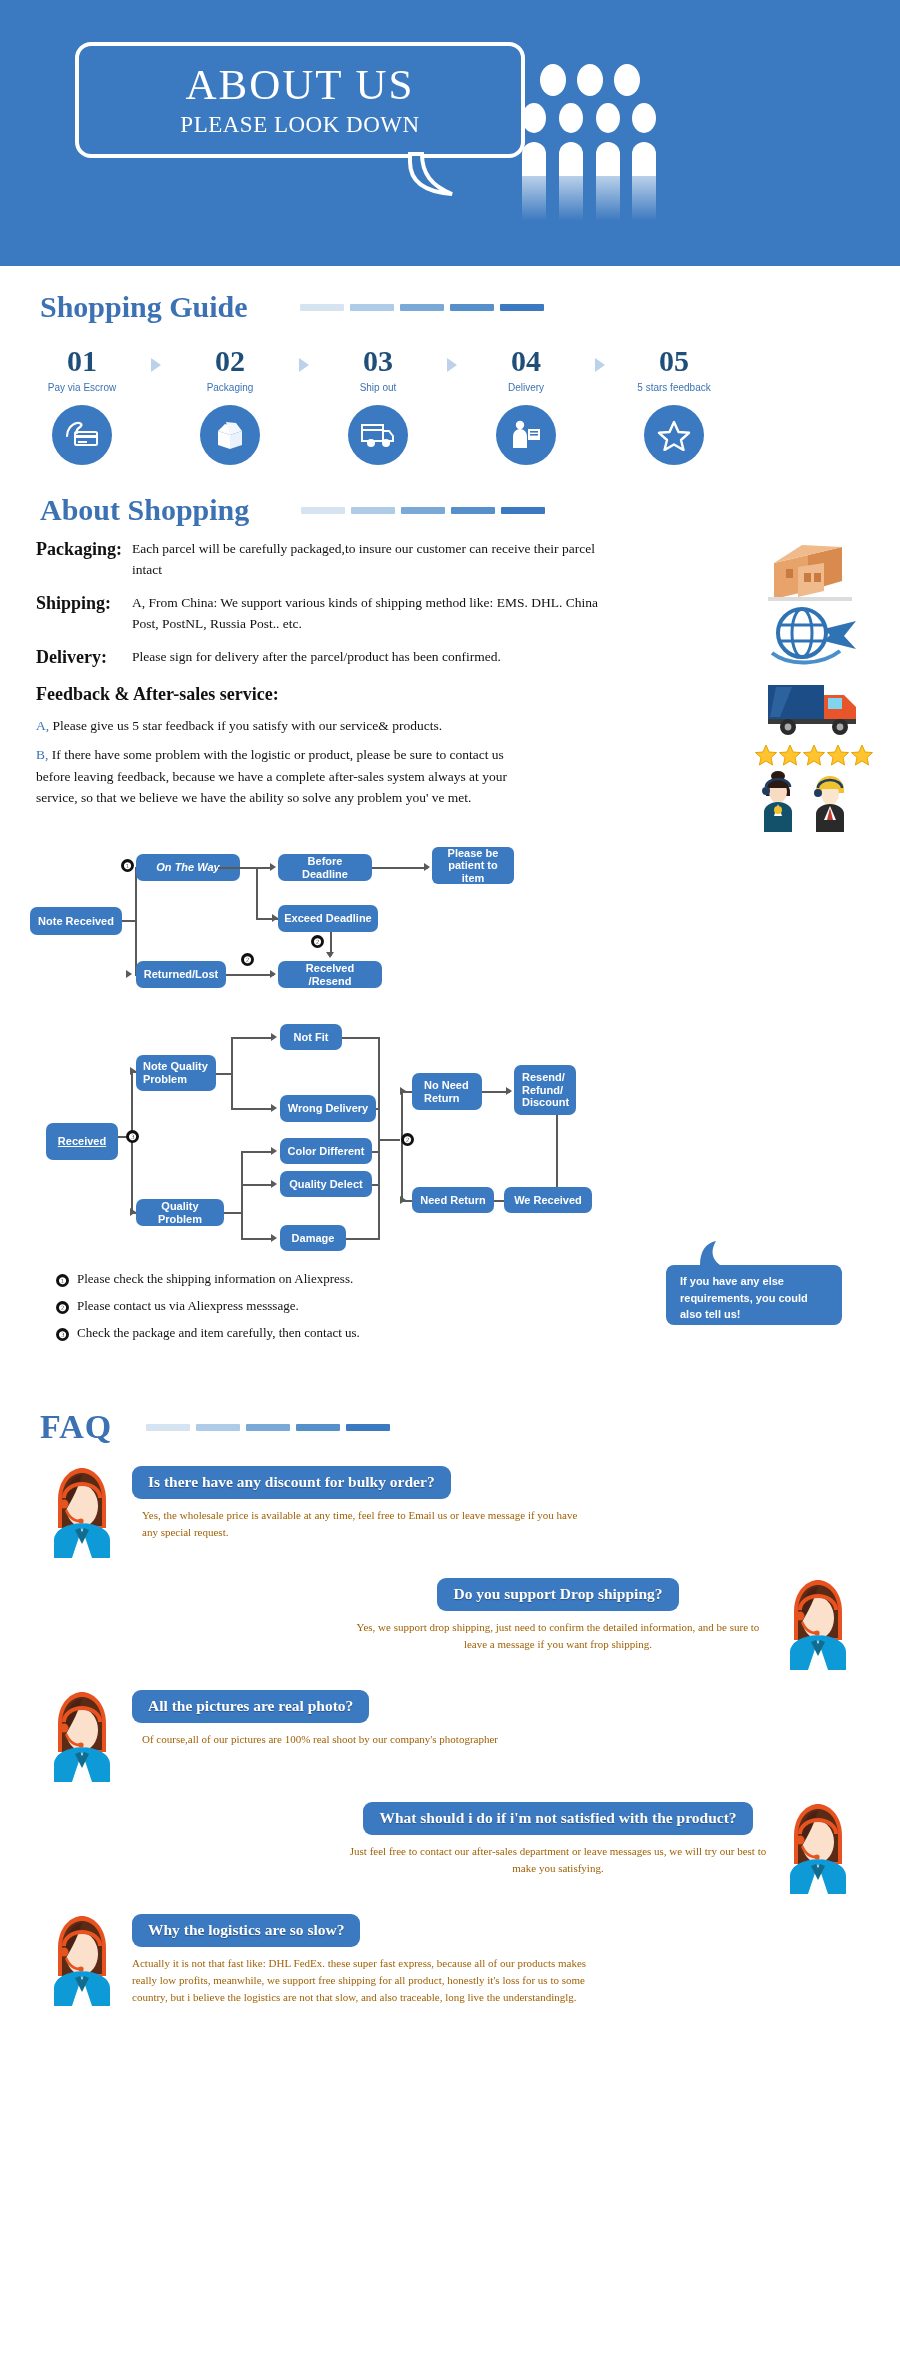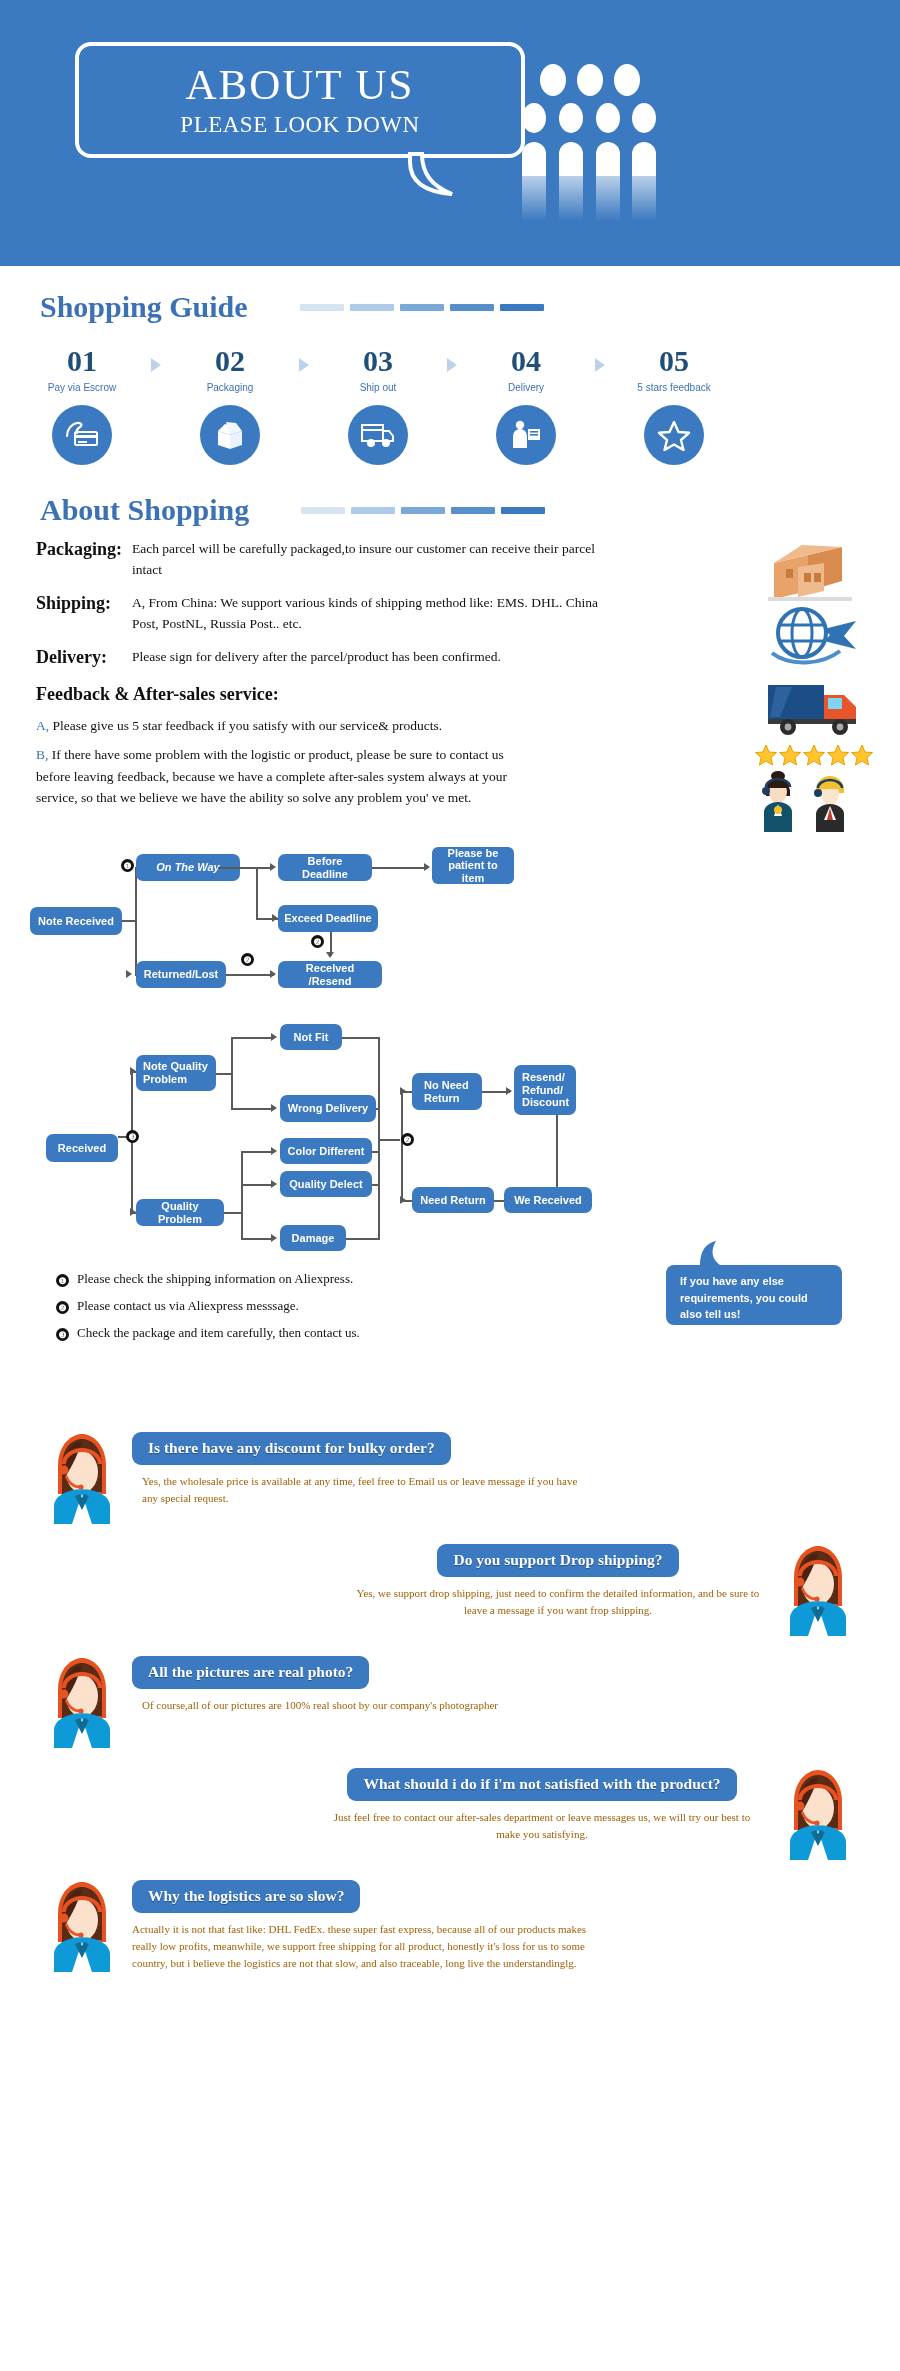--- a/index.html
+++ b/index.html
@@ -487,21 +487,21 @@
 
     <div class="lnk h" style="left:226px; top:127px; width:48px;"></div>
     <div class="ah" style="left:270px; top:123px;"></div>
     <div class="bullet" style="left:241px; top:106px;">❷</div>
 
     <div class="node" style="left:278px; top:114px; width:104px; height:27px;">Recelved /Resend</div>
   </div>
 
   <div class="flow" style="height:220px; margin-top:22px;">
 
-    <div class="node" style="left:46px; top:105px; width:72px; height:28px;">Received</div>
+    <div class="node" style="left:46px; top:94px; width:72px; height:37px;text-decoration:underline;">Received</div>
     <div class="lnk h" style="left:118px; top:107px; width:14px;"></div>
     <div class="bullet" style="left:126px; top:101px;">❸</div>
     <div class="lnk v" style="left:131px; top:42px; height:142px;"></div>
     <div class="lnk h" style="left:131px; top:42px; width:12px;"></div>
     <div class="ah" style="left:130px; top:38px;"></div>
     <div class="lnk h" style="left:131px; top:183px; width:12px;"></div>
     <div class="ah" style="left:130px; top:179px;"></div>
 
     <div class="node" style="left:136px; top:26px; width:80px; height:36px; justify-content:flex-start; text-align:left; padding-left:7px;">Note Quality Problem</div>
 
@@ -578,20 +578,30 @@
     <div style="position:absolute; right:58px; top:-8px; width:176px;">
       <svg width="176" height="86" viewBox="0 0 176 86" style="position:absolute; left:0; top:0;">
         <path d="M8 24 h160 a8 8 0 0 1 8 8 v44 a8 8 0 0 1 -8 8 h-160 a8 8 0 0 1 -8 -8 v-44 a8 8 0 0 1 8 -8 z" fill="#3b79c0"></path>
         <path d="M34 24 C34 10 40 2 50 0 C44 10 46 18 54 24 Z" fill="#3b79c0"></path>
       </svg>
       <div style="position:relative; color:#fff; font-size:11px; font-weight:bold; line-height:1.5; padding:32px 14px 0 14px;">If you have any else requirements, you could also tell us!</div>
     </div>
   </div>
 
   <div style="padding-top:52px;">
+    <div class="sec-head">
+      <div class="sec-title faq">FAQ</div>
+      <div class="dashes" style="margin-left:34px;">
+        <div class="dash" style="background:#d6e4f2"></div>
+        <div class="dash" style="background:#aecbe8"></div>
+        <div class="dash" style="background:#7aa9d8"></div>
+        <div class="dash" style="background:#5590cb"></div>
+        <div class="dash" style="background:#3b79c0"></div>
+      </div>
+    </div>
 
     <div style="display:flex; align-items:flex-start; margin-top:22px; padding:0 40px 0 48px;">
       <svg class="avatar" viewBox="0 0 68 92" style="flex:0 0 68px;">
         <path d="M10 34 C10 12 24 2 34 2 C44 2 58 12 58 34 L58 62 L10 62 Z" fill="#e8521f"></path>
         <path d="M14 34 C14 16 24 7 34 7 C44 7 54 16 54 34 L54 60 L14 60 Z" fill="#5b2b16"></path>
         <ellipse cx="34" cy="40" rx="16" ry="21" fill="#fbe0cb"></ellipse>
         <path d="M18 30 C20 14 28 9 34 9 C30 22 26 30 18 44 Z" fill="#4a2212"></path>
         <path d="M18 30 C18 46 18 56 18 62 L14 62 L14 34 Z" fill="#5b2b16"></path>
         <path d="M16 32 a18 14 0 0 1 36 0" fill="none" stroke="#e8521f" stroke-width="4"></path>
         <circle cx="16" cy="38" r="4.5" fill="#e8521f"></circle>
@@ -643,21 +653,21 @@
         <path d="M34 62 L24 92 L44 92 Z" fill="#fff"></path>
         <path d="M27 64 L34 78 L41 64 L36 62 L34 66 L32 62 Z" fill="#126c8f"></path>
       </svg>
       <div style="margin-left:16px;">
         <div class="qbar">All the pictures are real photo?</div>
         <div class="ans" style="max-width:470px; padding-left:10px;">Of course,all of our pictures are 100% real shoot by our company's photographer</div>
       </div>
     </div>
 
     <div style="display:flex; align-items:flex-start; justify-content:flex-end; margin-top:20px; padding:0 48px 0 40px;">
-      <div style="margin-right:32px; text-align:center;">
+      <div style="margin-right:16px; text-align:center;">
         <div class="qbar">What should i do if i'm not satisfied with the product?</div>
         <div class="ans" style="max-width:420px; text-align:center;">Just feel free to contact our after-sales department or leave messages us, we will try our best to make you satisfying.</div>
       </div>
       <svg class="avatar" viewBox="0 0 68 92" style="flex:0 0 68px;">
         <path d="M10 34 C10 12 24 2 34 2 C44 2 58 12 58 34 L58 62 L10 62 Z" fill="#e8521f"></path>
         <path d="M14 34 C14 16 24 7 34 7 C44 7 54 16 54 34 L54 60 L14 60 Z" fill="#5b2b16"></path>
         <ellipse cx="34" cy="40" rx="16" ry="21" fill="#fbe0cb"></ellipse>
         <path d="M18 30 C20 14 28 9 34 9 C30 22 26 30 18 44 Z" fill="#4a2212"></path>
         <path d="M18 30 C18 46 18 56 18 62 L14 62 L14 34 Z" fill="#5b2b16"></path>
         <path d="M16 32 a18 14 0 0 1 36 0" fill="none" stroke="#e8521f" stroke-width="4"></path>

